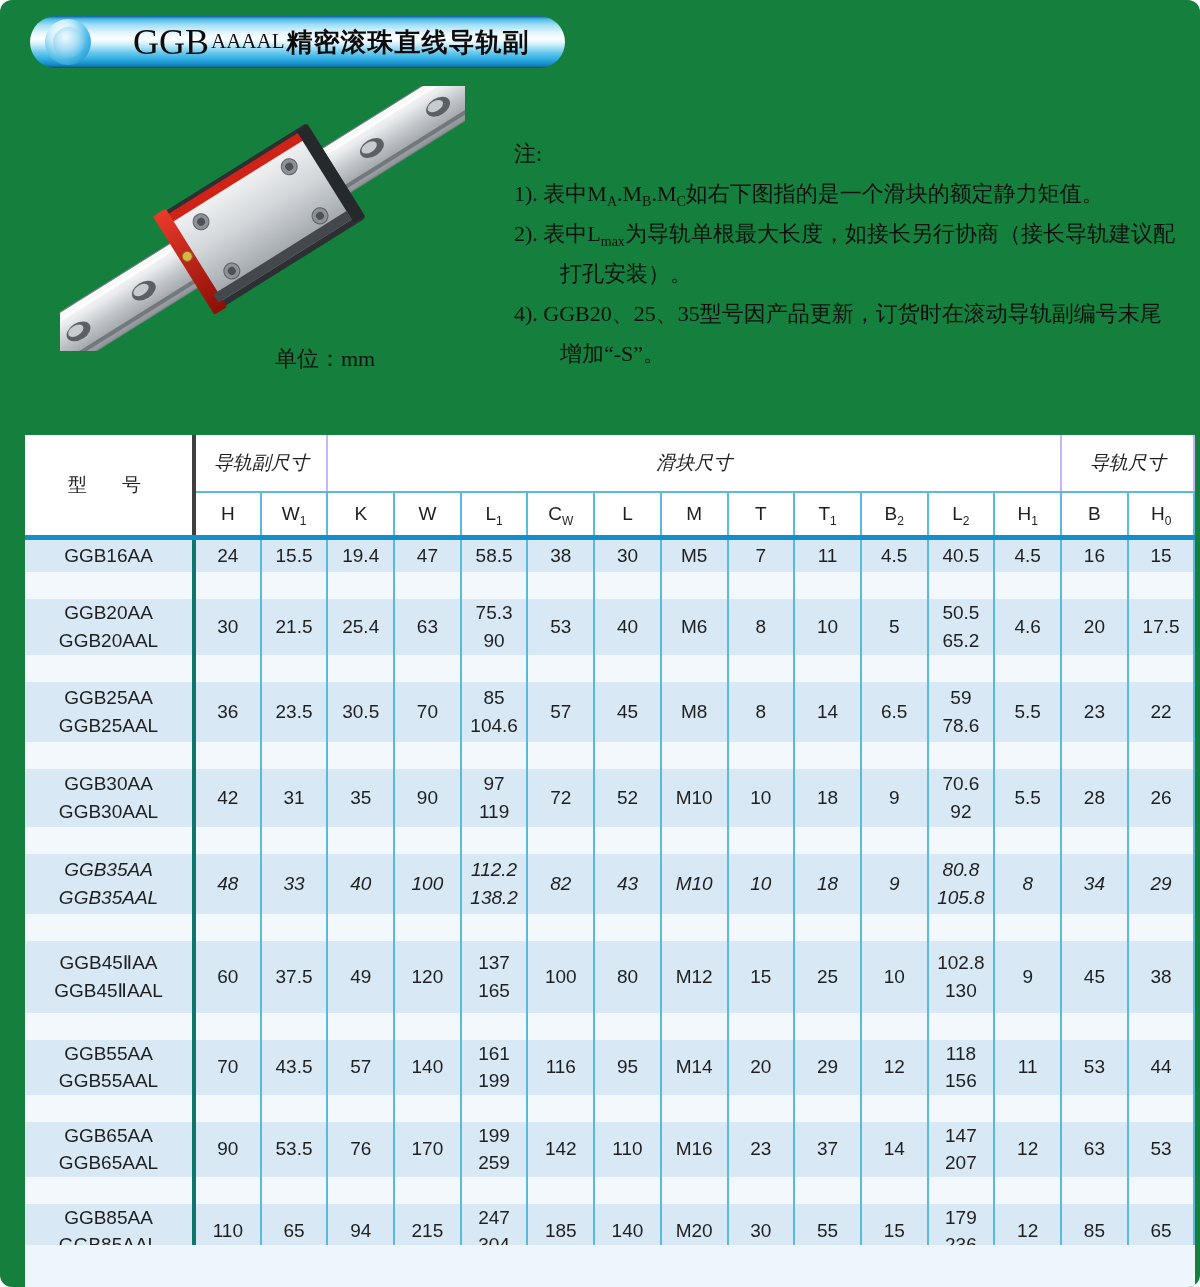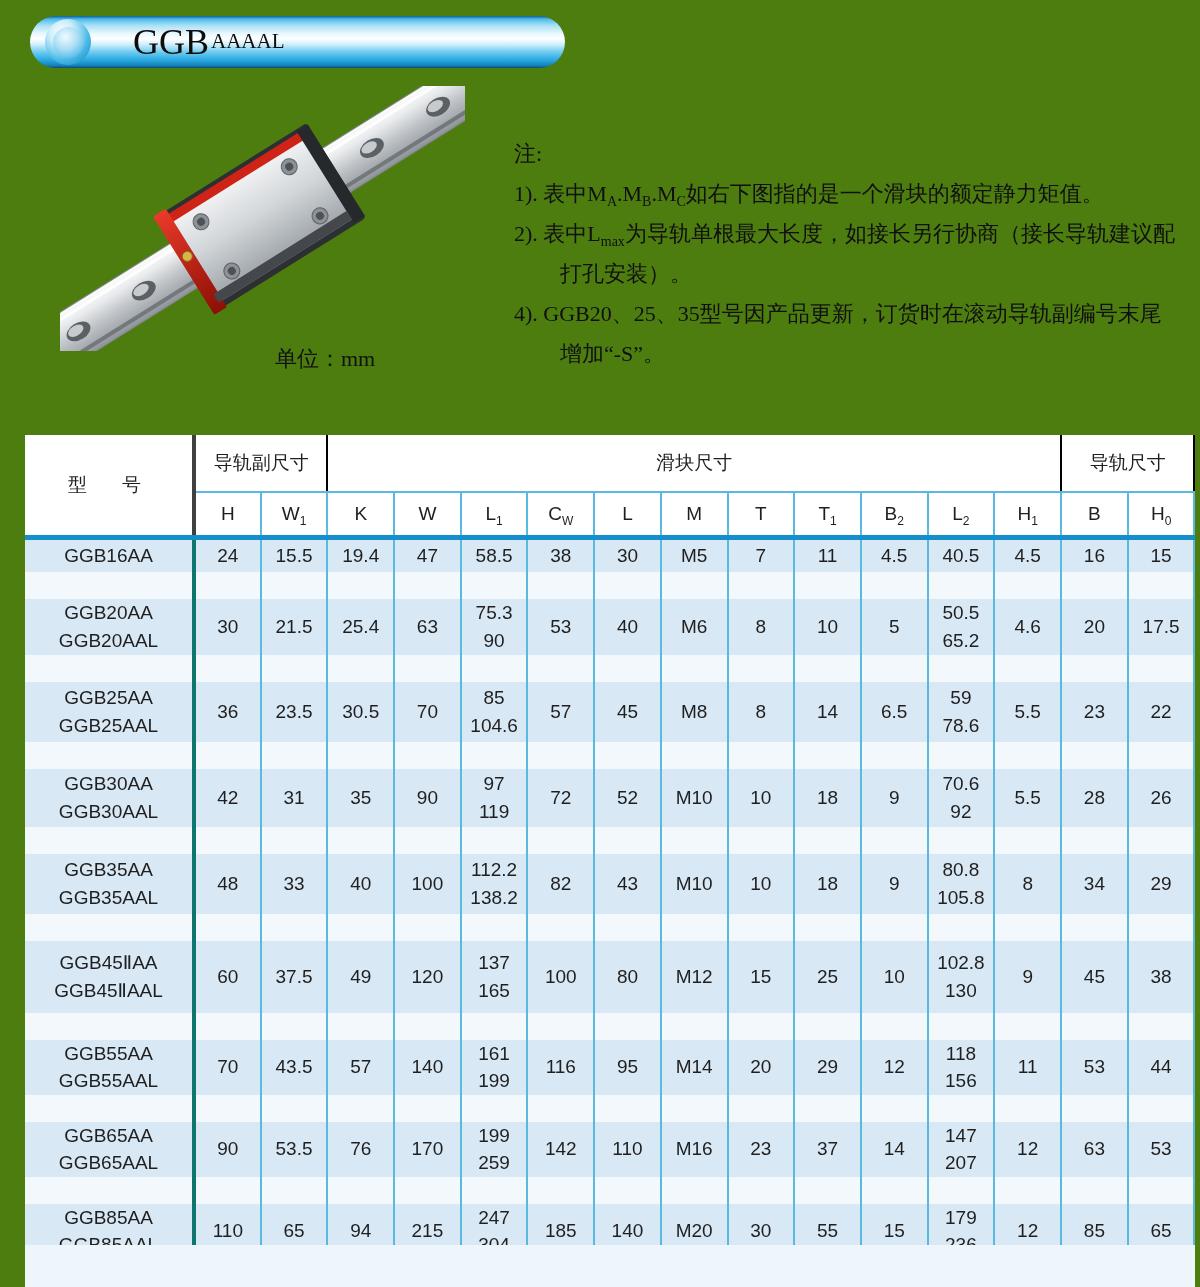--- a/index.html
+++ b/index.html
@@ -1,18 +1,18 @@
 <!DOCTYPE html>
 <html><head>
 <meta charset="utf-8">
 <style>
   html,body{margin:0;padding:0;background:#ffffff;}
   .page{
-    position:relative;width:1200px;height:1287px;background:#4d7c0f;overflow:hidden;
-    font-family:"Liberation Sans",sans-serif;color:#1f1f1f;
+    position:relative;width:1200px;height:1287px;background:#15803d;overflow:hidden;
+    font-family:"Liberation Sans",sans-serif;color:#1f1f1f;border-radius:12px;
   }
 
   
   .banner{
     position:absolute;left:30px;top:16px;width:535px;height:52px;border-radius:27px;
     display:flex;align-items:center;
     background:linear-gradient(180deg,
       #0d5e97 0%, #4dbcea 6%, #a8e0f6 18%, #e9f8fe 34%, #ffffff 44%,
       #d2f0fc 54%, #6cc9ee 70%, #2aabe3 84%, #1583ba 95%, #0a4c7c 100%);
   }
@@ -50,21 +50,21 @@
   .spec-table{
     position:absolute;left:25px;top:435px;width:1170px;
     border-collapse:collapse;table-layout:fixed;
   }
   .spec-table th,.spec-table td{padding:0;text-align:center;vertical-align:middle;font-weight:normal;}
   .group-row th{height:56px;font-size:19px;background:#ffffff;}
   .model-th{
     font-size:19px;letter-spacing:8px;background:#ffffff;
     border-right:4px solid #404040;border-bottom:5px solid #1390cb;
   }
-  .group-th{border-bottom:2px solid #5ab9df;border-right:2px solid #000000;}
+  .group-th{border-bottom:2px solid #5ab9df;border-right:2px solid #c4b5fd;font-style:italic;}
   .col-row th{
     height:42px;font-size:19px;background:#ffffff;
     border-right:2px solid #5ab9df;border-bottom:5px solid #1390cb;
   }
   .spec-table th sub{font-size:12px;line-height:0;}
   tr.data-row td{background:#d9e8f5;font-size:19px;white-space:pre-line;line-height:1.45;}
   td.model-cell{border-right:4px solid #0f766e;font-size:18px;margin-top:38px;}
   td.num-cell{border-right:2px solid #5ab9df;}
   tr.spacer td{background:#f2f8fc;height:27px;}
   .table-tail{
@@ -80,20 +80,21 @@
     <div class="banner-orb">
       <div class="orb-inner"></div>
     </div>
     <div class="banner-series">
       <span class="series-prefix">GGB</span>
       <span class="series-stack">
         <span>AA</span>
         <span>AAL</span>
       </span>
     </div>
+    <div class="banner-title">精密滚珠直线导轨副</div>
   </div>
 
   <svg class="product" viewBox="0 0 405 265" aria-hidden="true">
     <defs>
       <linearGradient id="railG" x1="0" y1="0" x2="0" y2="1">
         <stop offset="0" stop-color="#fdfdfd"></stop>
           <stop offset="0.25" stop-color="#e9ebed"></stop>
         <stop offset="0.55" stop-color="#c2c6ca"></stop>
           <stop offset="0.8" stop-color="#a8adb2"></stop>
         <stop offset="1" stop-color="#8e9398"></stop>
@@ -331,21 +332,21 @@
           <td class="num-cell"></td>
           <td class="num-cell"></td>
           <td class="num-cell"></td>
           <td class="num-cell"></td>
           <td class="num-cell"></td>
           <td class="num-cell"></td>
           <td class="num-cell"></td>
           <td class="num-cell"></td>
           <td class="num-cell"></td>
         </tr>
-        <tr class="data-row" style="height: 60px;">
+        <tr class="data-row" style="height: 60px; font-style: italic;">
           <td class="model-cell">GGB35AA
 GGB35AAL</td>
           <td class="num-cell">48</td>
           <td class="num-cell">33</td>
           <td class="num-cell">40</td>
           <td class="num-cell">100</td>
           <td class="num-cell">112.2
 138.2</td>
           <td class="num-cell">82</td>
           <td class="num-cell">43</td>

